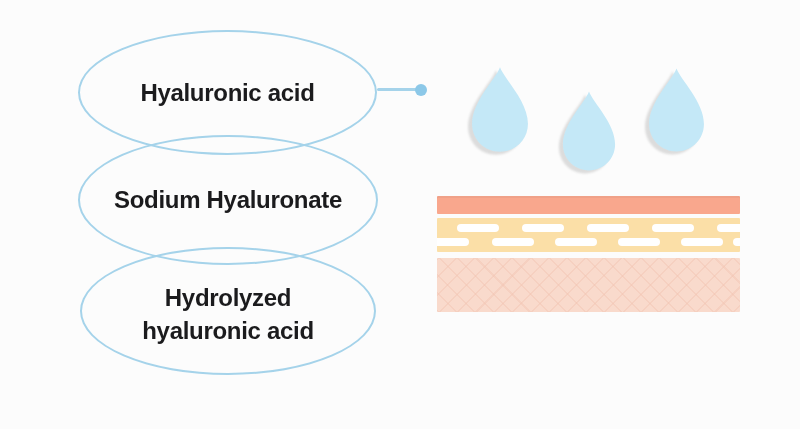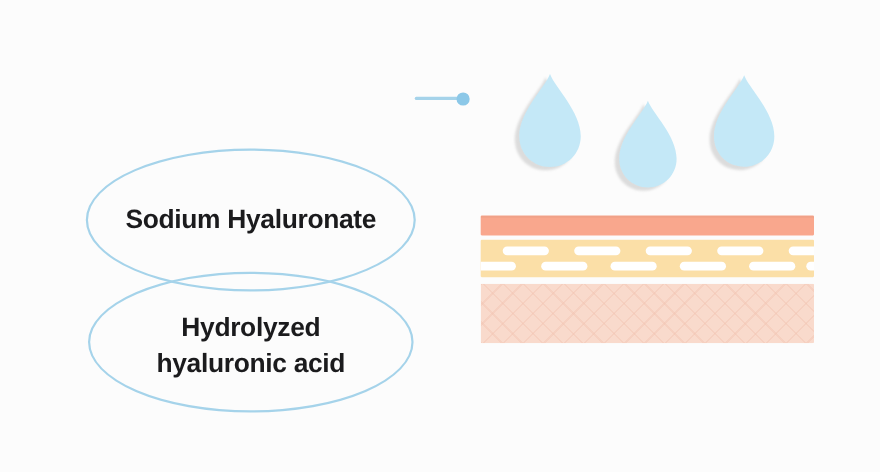--- a/index.html
+++ b/index.html
@@ -103,20 +103,23 @@
     background-image:
       repeating-linear-gradient(45deg,  rgba(242,196,178,0.45) 0 1.5px, transparent 1.5px 13px),
       repeating-linear-gradient(135deg, rgba(242,196,178,0.45) 0 1.5px, transparent 1.5px 13px);
   }
 </style>
 </head>
 <body>
 
 <div class="stage">
 
+  <div class="term-ellipse ellipse-1">
+    <div class="term-label">Hyaluronic acid</div>
+  </div>
   <div class="term-ellipse ellipse-3">
     <div class="term-label">Hydrolyzed hyaluronic acid</div>
   </div>
   <div class="term-ellipse ellipse-2">
     <div class="term-label">Sodium Hyaluronate</div>
   </div>
 
   <div class="connector-line"></div>
   <div class="connector-dot"></div>
 

